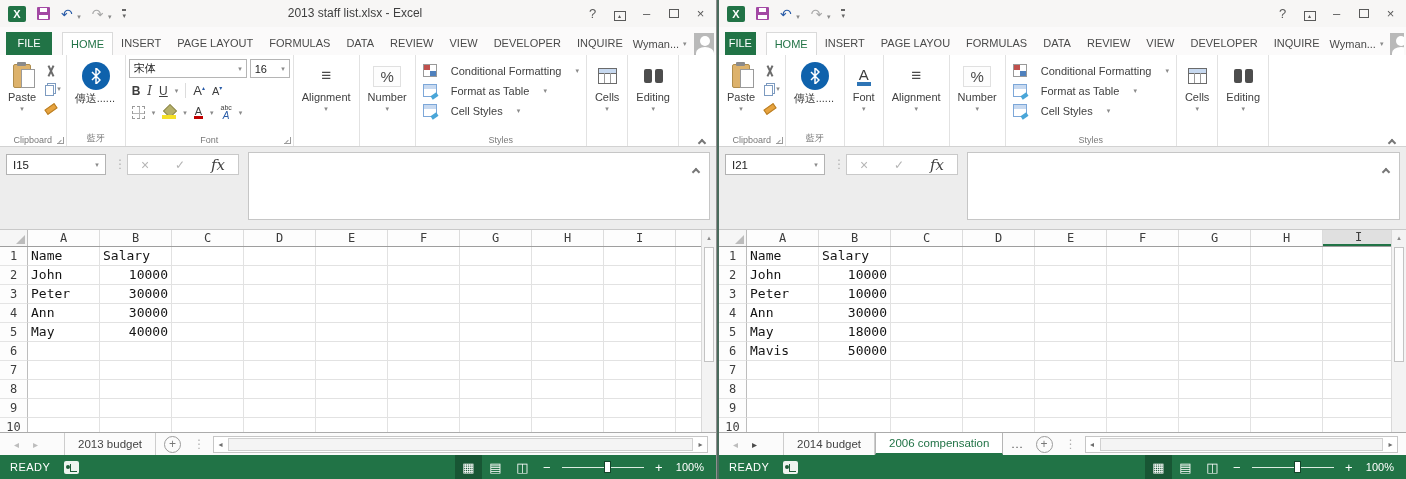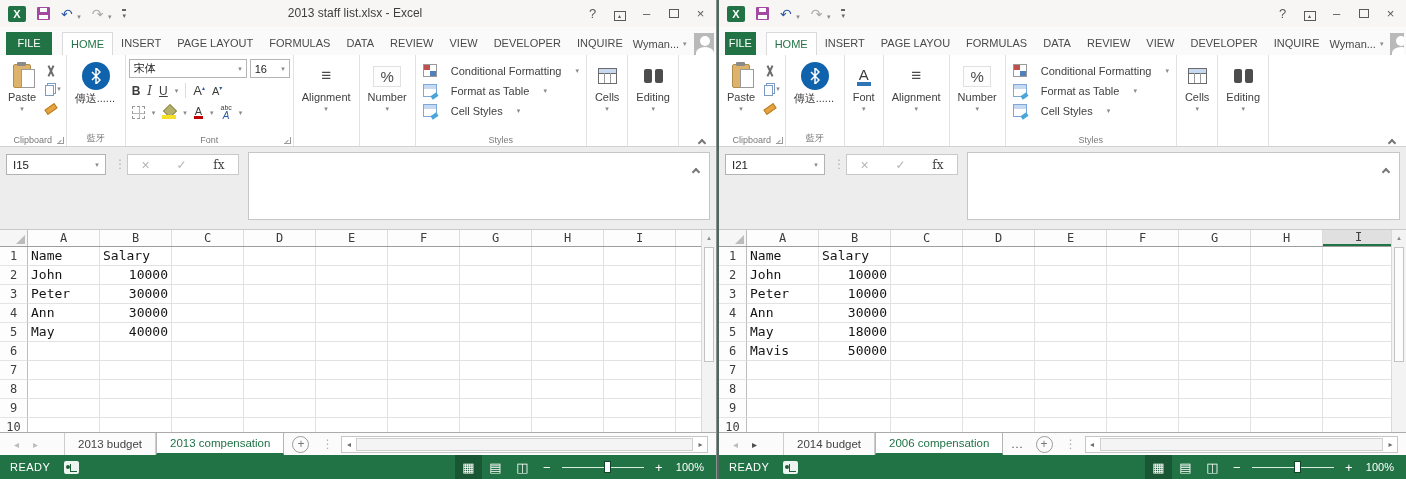--- a/index.html
+++ b/index.html
@@ -108,21 +108,21 @@
 
   
   .fstrip{position:absolute;top:147px;left:0;right:0;height:83px;background:#ededed;border-bottom:1px solid #c9c9c9;}
   .namebox{position:absolute;left:6px;top:7px;width:100px;height:21px;background:#fff;border:1px solid #b3b3b3;display:flex;align-items:center;}
   .nb-text{flex:1;padding-left:6px;font-size:11.5px;color:#222;}
   .nb-dd{width:16px;text-align:center;color:#8a8a8a;font-size:7px;}
   .nb-dots{position:absolute;left:114px;top:10px;color:#b0b0b0;font-size:12px;}
   .fbtns{position:absolute;left:127px;top:7px;width:112px;height:21px;background:#fff;border:1px solid #c9c9c9;display:flex;align-items:center;justify-content:space-around;}
   .fb-x{color:#b5b5b5;font-size:14px;}
   .fb-check{color:#b5b5b5;font-size:12px;}
-  .fb-fx{font-family:"DejaVu Serif",serif;font-size:12px;color:#3f3f3f;}
+  .fb-fx{font-family:"DejaVu Serif",serif;font-style:italic;font-size:15px;color:#3f3f3f;}
   .finput{position:absolute;left:248px;top:5px;right:6px;bottom:9px;background:#fff;border:1px solid #c6c6c6;}
   .fchev{position:absolute;right:10px;top:8px;}
 
   
   .grid{position:absolute;top:230px;left:0;right:0;height:202px;background:#fff;overflow:hidden;}
   .ghead{display:flex;height:17px;border-bottom:1px solid #9e9e9e;}
   .corner{width:28px;height:100%;border-right:1px solid #bdbdbd;background:#f6f6f6;position:relative;flex:none;}
   .corner:after{content:"";position:absolute;right:2px;bottom:2px;border-left:9px solid transparent;border-bottom:9px solid #bcbcbc;}
   .ghcell{width:72px;flex:none;text-align:center;font-family:"DejaVu Sans Mono",monospace;font-size:12px;color:#3d3d3d;border-right:1px solid #dcdcdc;line-height:16px;background:#fdfdfd;}
   .ghcell.sel{background:#e0e0e0;border-bottom:2px solid #217346;line-height:14px;}
@@ -510,23 +510,20 @@
     <div class="vs-arrow">▴</div>
     <div class="vs-thumb"></div>
   </div>
 
   <div class="sheetbar">
     <span class="sb-nav dis">◂</span>
     <span class="sb-nav dis">▸</span>
     <div class="stab first">
         <span>2013 budget</span>
       </div>
-    <div class="stab active">
-        <span>2013 compensation</span>
-      </div>
     <span class="sb-plus">+</span>
     <span class="sb-dots">⋮</span>
     <div class="hscroll">
       <span class="hs-arrow">◂</span>
       <div class="hs-thumb"></div>
       <span class="hs-arrow">▸</span>
     </div>
   </div>
 
   <div class="statusbar">

